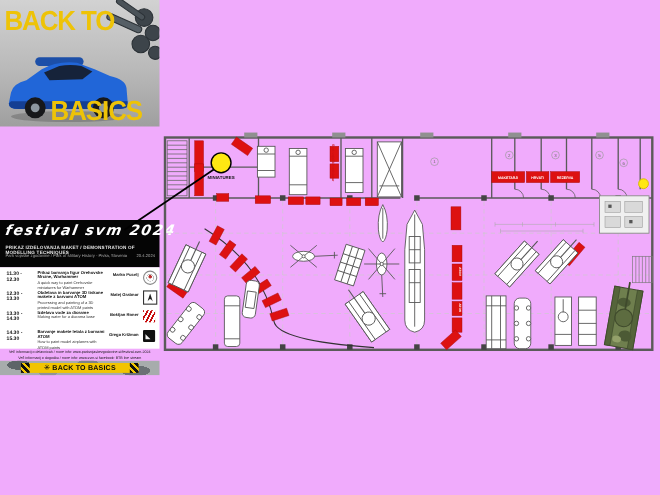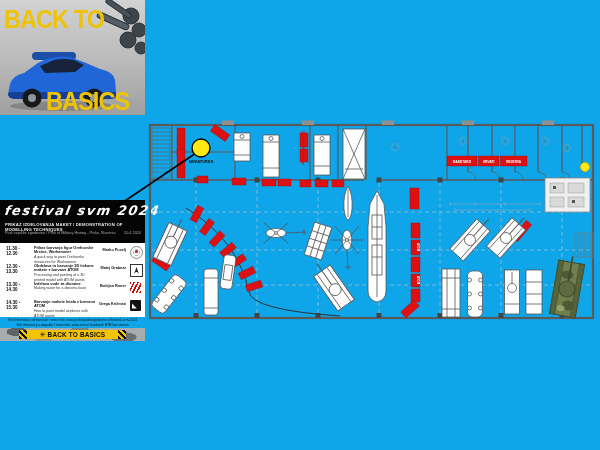--- a/index.html
+++ b/index.html
@@ -1,16 +1,16 @@
 <!DOCTYPE html>
 <html><head>
 <meta charset="utf-8">
 <style>
   html,body{margin:0;padding:0;background:#fff;}
-  #canvas{position:relative;width:600px;height:450px;background:#0ea5e9;overflow:hidden;
+  #canvas{position:relative;width:600px;height:450px;background:#f0abfc;overflow:hidden;
           font-family:"Liberation Sans",sans-serif;}
   .abs{position:absolute;}
   
   #photo{left:0;top:85;width:145px;height:115px;background:linear-gradient(180deg,#d2d2d2 0%,#b9b9b9 55%,#9f9f9f 100%);overflow:hidden;}
   .big-yellow{color:#eec307;font-weight:900;letter-spacing:-1px;line-height:.92;
               transform:scaleX(.94);transform-origin:left;white-space:nowrap;}
   #band{left:0;top:200px;width:145px;height:43px;background:#050505;color:#fff;}
   #band .title{position:absolute;left:5px;top:3px;font-size:13px;font-weight:bold;font-style:italic;
                letter-spacing:1.5px;transform:skewX(-10deg);white-space:nowrap;font-family:"DejaVu Sans",sans-serif;}
   #band .subtitle{position:absolute;left:5px;top:22px;right:3px;font-size:4.2px;font-weight:bold;color:#e8e8e8;letter-spacing:.2px;}

